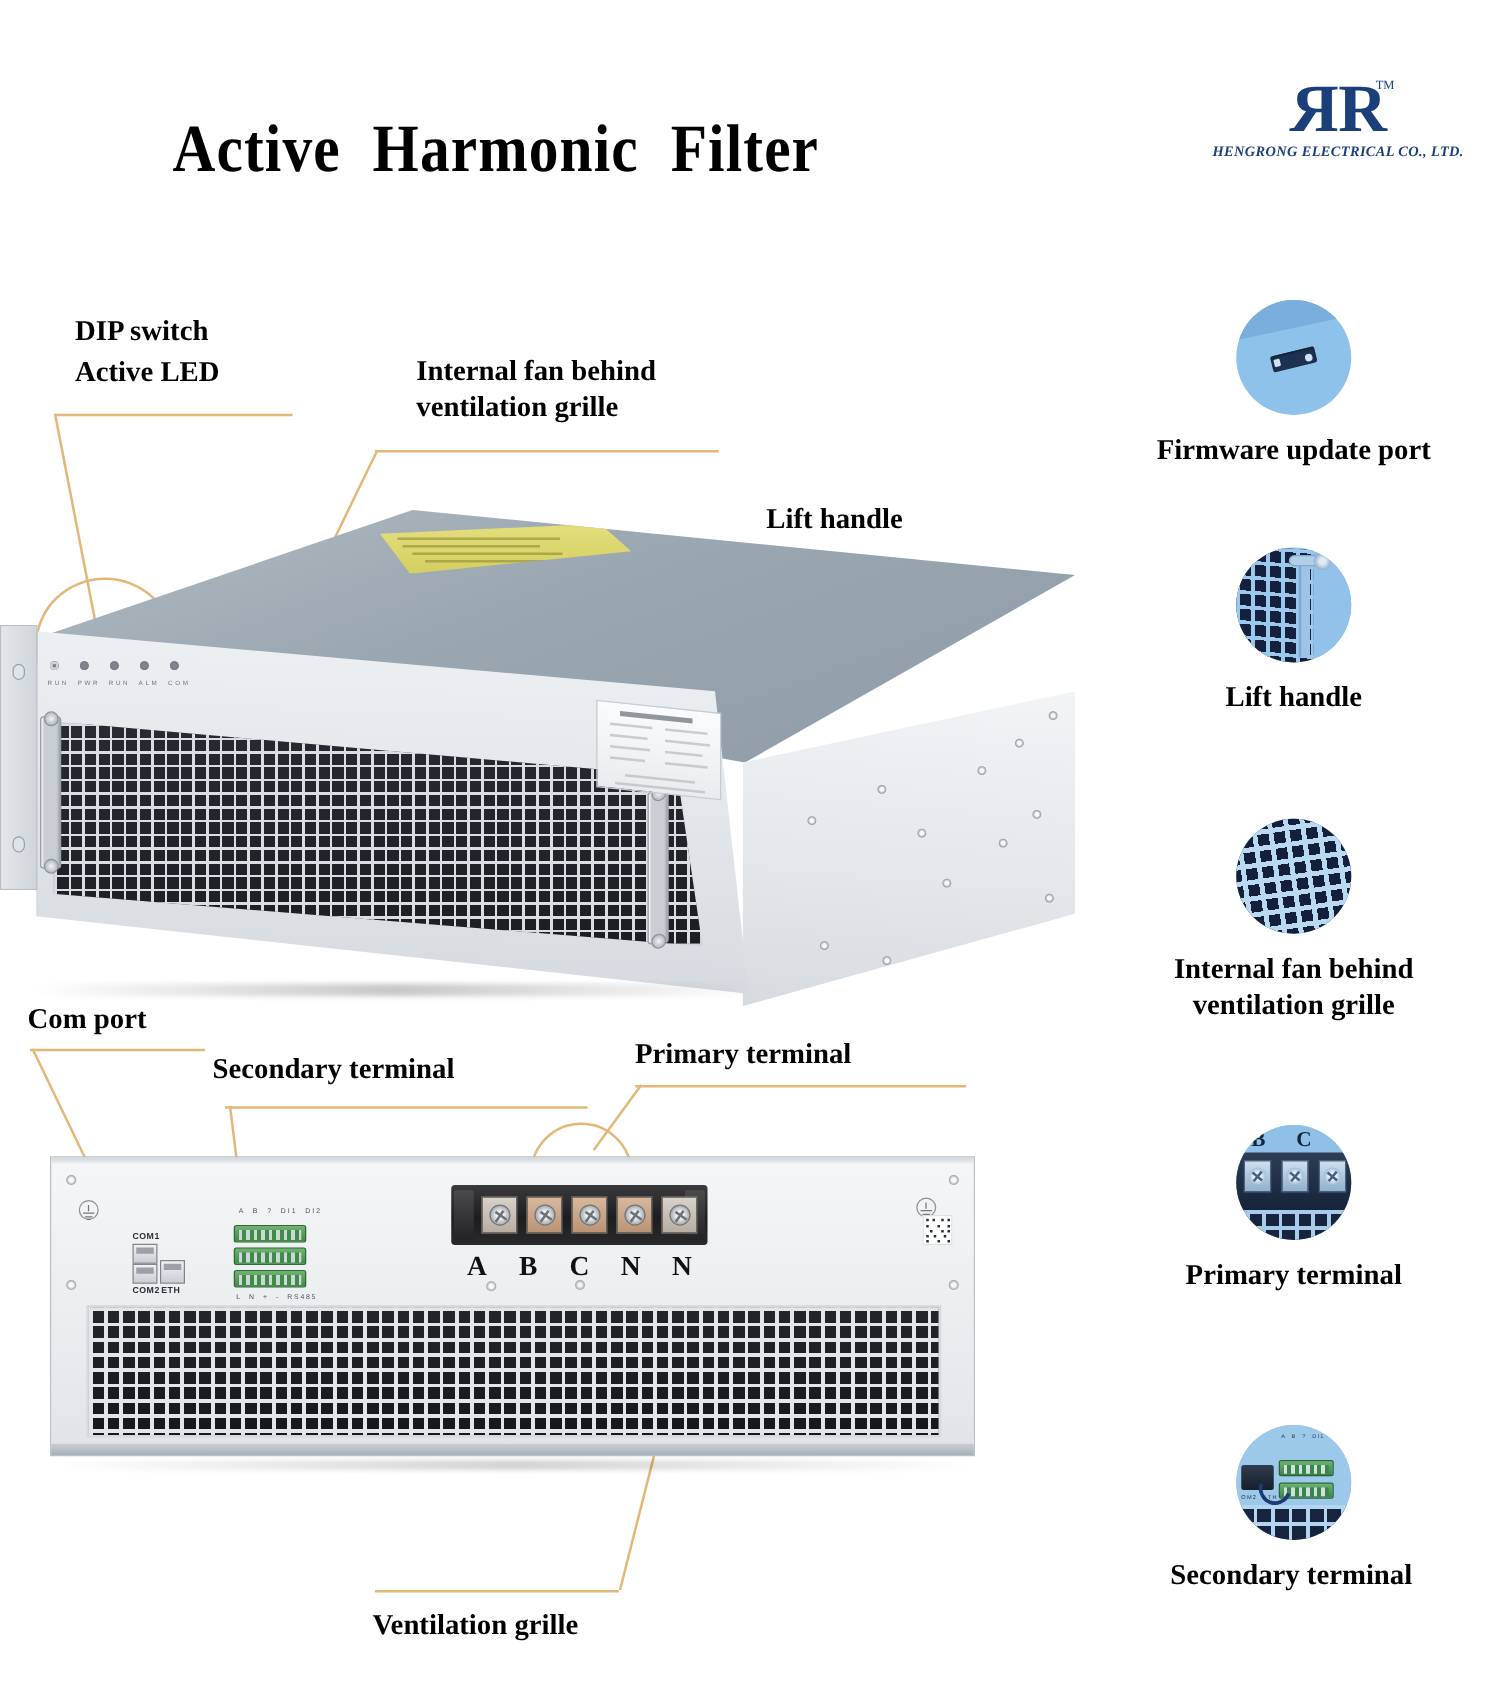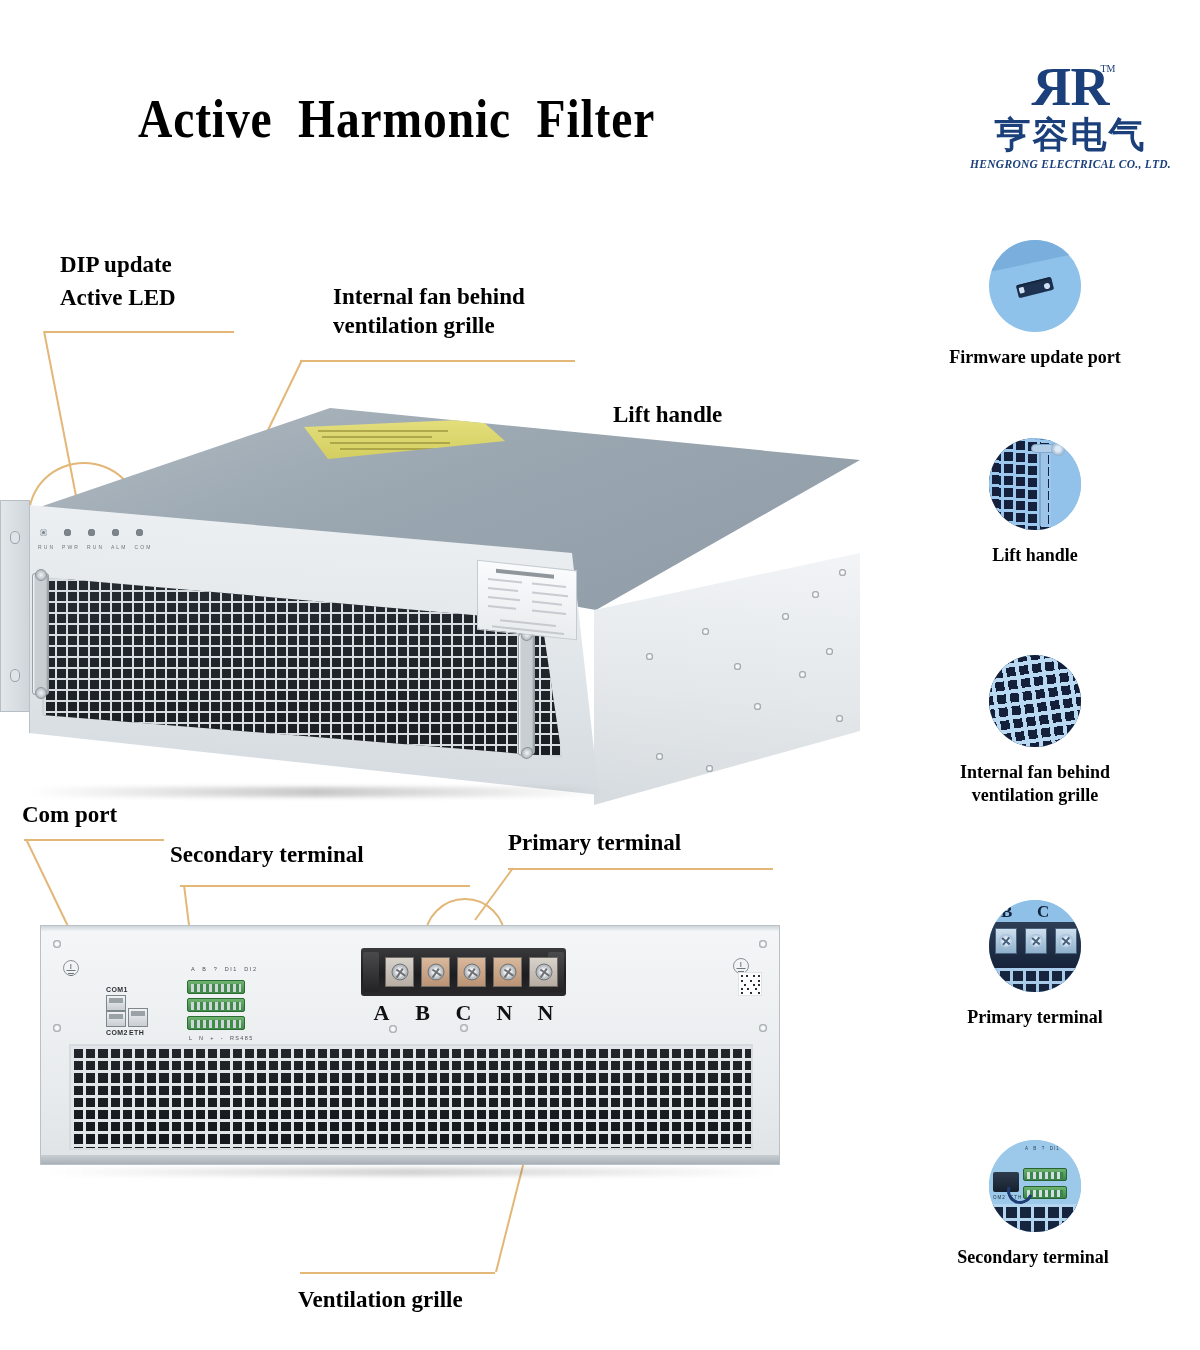--- a/index.html
+++ b/index.html
@@ -190,21 +190,21 @@
        border:1px solid #dfe3e6; }
   #qr .q{ position:absolute; background:#2a2f33; width:2.4px; height:2.4px; }
 
   .shadow-bot{ position:absolute; left:46px; top:1168px; width:730px; height:8px;
        background:linear-gradient(90deg,rgba(0,0,0,0),rgba(0,0,0,.18),rgba(0,0,0,0)); filter:blur(2px); }
 
   
   .detail{ position:absolute; width:190px; text-align:center; }
   .detail .bubble{ width:92px; height:92px; border-radius:50%; margin:0 auto; position:relative;
                    overflow:hidden; background:#8ec2ea; }
-  .detail .cap{ margin-top:14px; font-size:18px; font-weight:bold; line-height:1.26;
+  .detail .cap{ margin-top:14px; font-size:23px; font-weight:bold; line-height:1.26;
                 font-family:"Liberation Serif", serif; white-space:pre; }
 
   
   #b1 .band{ position:absolute; left:-10px; top:-14px; width:130px; height:34px;
              background:#79aedd; transform:rotate(-12deg); }
   #b1 .slot{ position:absolute; left:28px; top:41px; width:36px; height:13px; border-radius:2px;
              background:#1d3250; transform:rotate(-14deg); box-shadow:inset 0 1px 2px #0d1a2c; }
   #b1 .slot:before{ content:""; position:absolute; left:2px; top:3px; width:5px; height:6px; background:#cfe2f5; border-radius:1px;}
   #b1 .slot:after { content:""; position:absolute; right:3px; bottom:2px; width:6px; height:6px; background:#cfe2f5; border-radius:50%;}
 
@@ -275,25 +275,24 @@
 </head>
 <body>
 
 <div id="page-title">Active  Harmonic  Filter</div>
 
 <div id="brand">
   <div class="mono">
     <span class="flip">R</span><span>R</span>
     <span class="tm">TM</span>
   </div>
-  <div class="cn">亨容电气</div>
   <div class="en">HENGRONG ELECTRICAL CO., LTD.</div>
 </div>
 
-<div class="callout" style="left:60px; top:250px;">DIP update</div>
+<div class="callout" style="left:60px; top:250px;">DIP switch</div>
 <div class="callout" style="left:60px; top:283px;">Active LED</div>
 <div class="callout" style="left:333px; top:282px;">Internal fan behind
 ventilation grille</div>
 <div class="callout" style="left:613px; top:400px;">Lift handle</div>
 
 <div class="lead h" style="left:44px; top:331px; width:190px;"></div>
 <div class="diag" style="left:40px; top:331px;">
   <svg width="50" height="200">
       <line x1="4" y1="0" x2="42" y2="196" stroke="#e3b778" stroke-width="2"></line>
     </svg>

